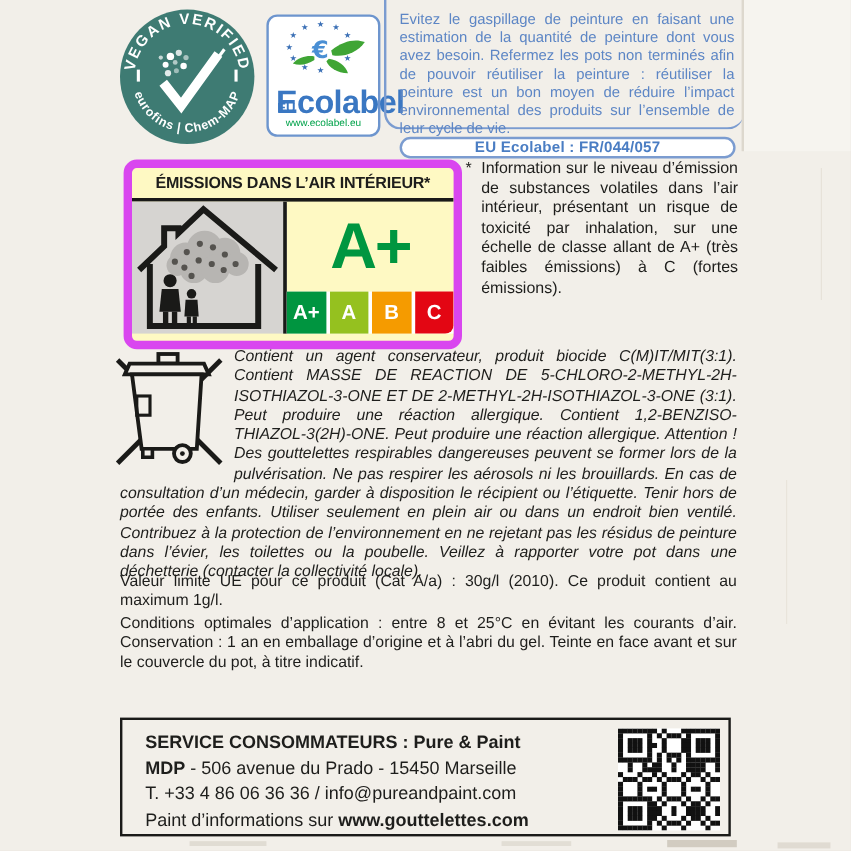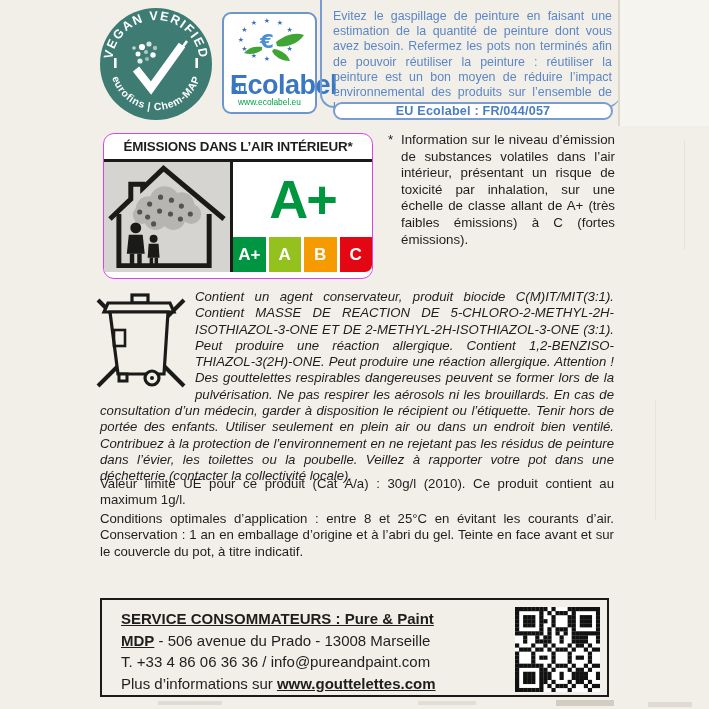--- a/index.html
+++ b/index.html
@@ -3,33 +3,33 @@
 <meta charset="utf-8">
 <style>
   html,body{margin:0;padding:0;}
   body{font-family:"Liberation Sans","DejaVu Sans",sans-serif;background:#e8e4dc;}
   #stage{position:relative;width:709px;height:709px;background:#f2efe9;overflow:hidden;color:#1e1e1c;}
   .abs{position:absolute;}
 
   
   #eco-outer{left:320px;top:-14px;width:298px;height:118px;border:2px solid #7b9cd0;border-right:none;border-radius:14px;}
   #eco-paragraph{left:333px;top:9px;width:279px;font-size:12.4px;line-height:15.2px;color:#5d86c5;text-align:justify;font-weight:500;}
-  #fr-bar{left:333px;top:102px;width:276px;height:14px;background:#fff;border:2px solid #7b9cd0;border-radius:9px;display:flex;align-items:center;justify-content:center;font-size:12.6px;font-weight:bold;color:#4a7dc3;letter-spacing:.2px;}
+  #fr-bar{left:333px;top:114px;width:276px;height:14px;background:#fff;border:2px solid #7b9cd0;border-radius:9px;display:flex;align-items:center;justify-content:center;font-size:12.6px;font-weight:bold;color:#4a7dc3;letter-spacing:.2px;}
 
   
   #vegan-badge{left:99px;top:7px;width:114px;height:114px;}
 
   
   #ecolabel{left:222px;top:12px;width:91px;height:98px;background:#fff;border:2px solid #6d95ce;border-radius:9px;}
   #ecolabel .eco-eu{position:absolute;left:7px;top:46px;font-size:11px;font-weight:bold;color:#3a77c2;margin-top:24px;}
   #ecolabel .eco-name{position:absolute;left:6px;top:56px;font-size:27px;font-weight:bold;color:#3a77c2;letter-spacing:-.5px;}
   #ecolabel .eco-url{position:absolute;left:0;right:0;bottom:5px;text-align:center;font-size:8.4px;font-weight:normal;color:#00a24a;}
 
   
-  #emissions-box{left:103px;top:133px;width:268px;height:144px;background:#ffffff;border:1px solid #d946ef;border-radius:11px;overflow:hidden;}
+  #emissions-box{left:103px;top:133px;width:268px;height:144px;background:#fef9c3;border:7px solid #d946ef;border-radius:11px;overflow:hidden;}
   #emissions-title{height:25px;border-bottom:3px solid #1a1a18;display:flex;align-items:center;justify-content:center;font-weight:bold;font-size:13.4px;letter-spacing:-.2px;white-space:nowrap;}
   #emissions-content{display:flex;height:110px;}
   #emissions-picto{width:126px;background:#d6d4d1;border-right:3px solid #1a1a18;display:flex;align-items:center;justify-content:center;}
   #emissions-right{flex:1;display:flex;flex-direction:column;}
   #emission-grade{flex:1;display:flex;align-items:center;justify-content:center;font-size:54px;font-weight:bold;letter-spacing:-2px;color:#009640;line-height:1;padding-bottom:2px;}
   #emission-scale{height:35px;display:flex;gap:3px;background:#fff;}
   .scale-cell{flex:1;display:flex;align-items:center;justify-content:center;color:#fff;font-weight:bold;font-size:17px;}
   .scale-cell:last-child{border-bottom-right-radius:7px;}
 
   
@@ -40,21 +40,21 @@
   #biocide-block{left:100px;top:289px;width:514px;font-size:13.2px;line-height:16.3px;text-align:justify;font-style:italic;}
   #trash-float{float:left;width:95px;height:100px;}
   #trash-icon{left:95px;top:286px;}
   #voc-block{left:100px;top:476px;width:514px;font-size:13.2px;line-height:16.4px;text-align:justify;}
   #voc-block p{margin:0;}
   #voc-block p + p{margin-top:2px;}
 
   
   #service-box{left:100px;top:598px;width:505px;height:95px;border:2px solid #1a1a18;}
   #service-text{position:absolute;left:19px;top:8px;font-size:15px;line-height:21.5px;}
-  .svc-bold{font-weight:bold;text-decoration:underline;}
+  .svc-bold{font-weight:bold;}
   #qr-wrap{position:absolute;right:7px;top:7px;width:85px;height:85px;background:#fff;}
 
   
   .artifact{position:absolute;}
 </style>
 </head>
 <body>
 
 <div id="stage">
 
@@ -200,23 +200,23 @@
   </div>
 
   <div id="voc-block" class="abs">
     <p>Valeur limite UE pour ce produit (Cat A/a) : 30g/l (2010). Ce produit contient au maximum 1g/l.</p>
     <p>Conditions optimales d’application : entre 8 et 25°C en évitant les courants d’air. Conservation : 1 an en emballage d’origine et à l’abri du gel. Teinte en face avant et sur le couvercle du pot, à titre indicatif.</p>
   </div>
 
   <div id="service-box" class="abs">
     <div id="service-text">
       <div class="svc-bold">SERVICE CONSOMMATEURS : Pure &amp; Paint</div>
-      <div><span class="svc-bold">MDP</span><span> - 506 avenue du Prado - 13008 Marseille</span></div>
+      <div><span class="svc-bold">MDP</span><span> - 506 avenue du Prado - 15450 Marseille</span></div>
       <div>T. +33 4 86 06 36 36 / info@pureandpaint.com</div>
-      <div><span>Plus d’informations sur </span><span class="svc-bold">www.gouttelettes.com</span></div>
+      <div><span>Paint d’informations sur </span><span class="svc-bold">www.gouttelettes.com</span></div>
     </div>
     <div id="qr-wrap">
       <svg width="85" height="85" viewBox="0 0 85 85">
           <rect x="0" y="0" width="4.197619047619048" height="4.197619047619048" fill="#111"></rect>
           <rect x="4.0476190476190474" y="0" width="4.197619047619048" height="4.197619047619048" fill="#111"></rect>
           <rect x="8.095238095238095" y="0" width="4.197619047619048" height="4.197619047619048" fill="#111"></rect>
           <rect x="12.142857142857142" y="0" width="4.197619047619048" height="4.197619047619048" fill="#111"></rect>
           <rect x="16.19047619047619" y="0" width="4.197619047619048" height="4.197619047619048" fill="#111"></rect>
           <rect x="20.238095238095237" y="0" width="4.197619047619048" height="4.197619047619048" fill="#111"></rect>
           <rect x="24.285714285714285" y="0" width="4.197619047619048" height="4.197619047619048" fill="#111"></rect>

